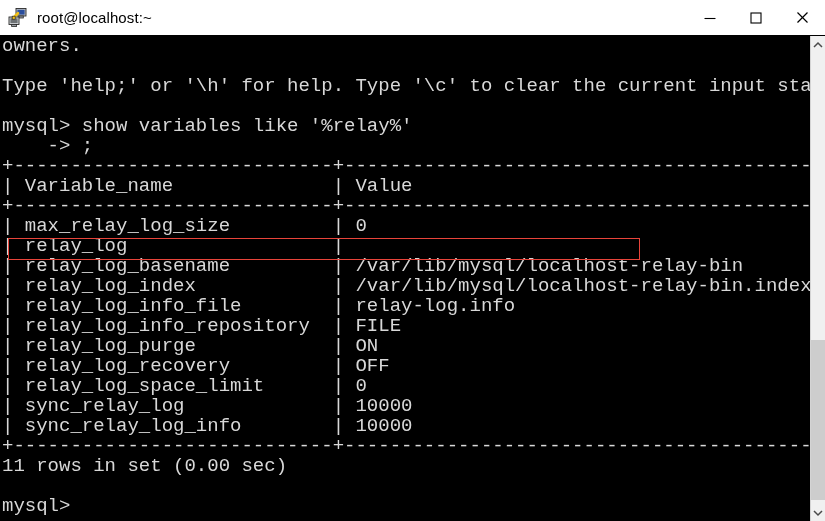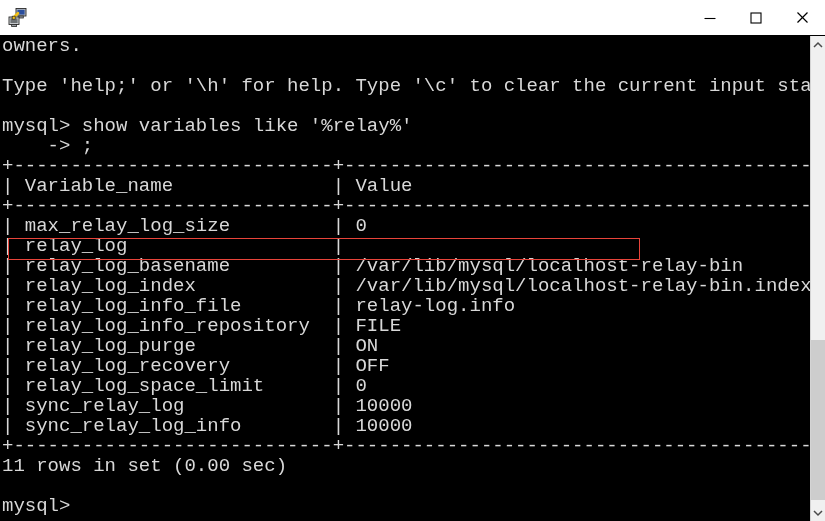--- a/index.html
+++ b/index.html
@@ -148,20 +148,21 @@
         <rect x="11.8" y="9" width="4.5" height="2" fill="#9a9ea2" stroke="#2a2a2a" stroke-width="0.8"></rect>
 
         <rect x="2" y="10" width="10" height="7.5" fill="#d0d3d6" stroke="#2a2a2a" stroke-width="0.9"></rect>
         <rect x="3.4" y="11.3" width="7.2" height="4.8" fill="#6d7174"></rect>
         <rect x="4.6" y="17.5" width="5" height="2" fill="#9a9ea2" stroke="#2a2a2a" stroke-width="0.8"></rect>
 
         <path d="M6.5 10.5 L11 6.2" stroke="#f2c014" stroke-width="2.6" stroke-linecap="round"></path>
         <rect x="5.2" y="9.2" width="3" height="3" fill="#f2c014" stroke="#2a2a2a" stroke-width="0.7"></rect>
       </svg>
     </div>
+    <div id="title-text">root@localhost:~</div>
     <div id="titlebar-controls">
       <div class="ctrl-btn">
         <svg width="16" height="16" viewBox="0 0 16 16">
           <line x1="2.5" y1="8.5" x2="13.5" y2="8.5" stroke="#000" stroke-width="1.1"></line>
         </svg>
       </div>
       <div class="ctrl-btn">
         <svg width="16" height="16" viewBox="0 0 16 16">
           <rect x="3" y="3" width="10" height="10" fill="none" stroke="#000" stroke-width="1.1"></rect>
         </svg>

